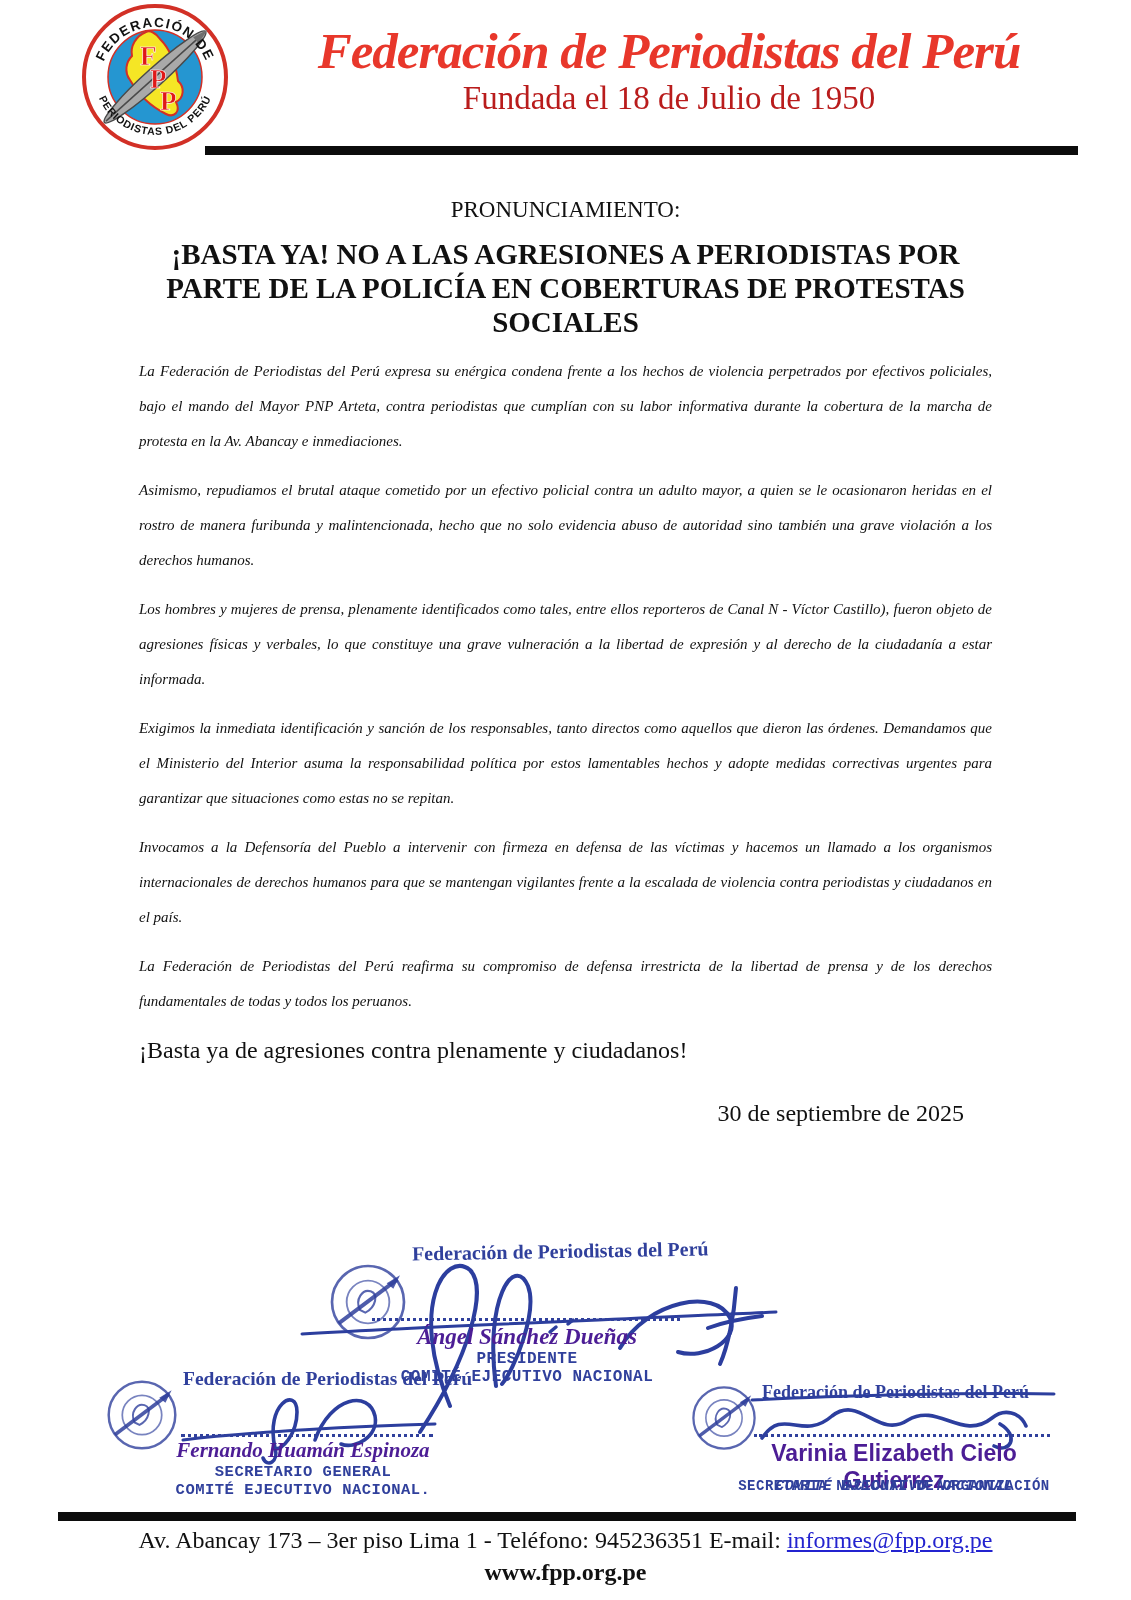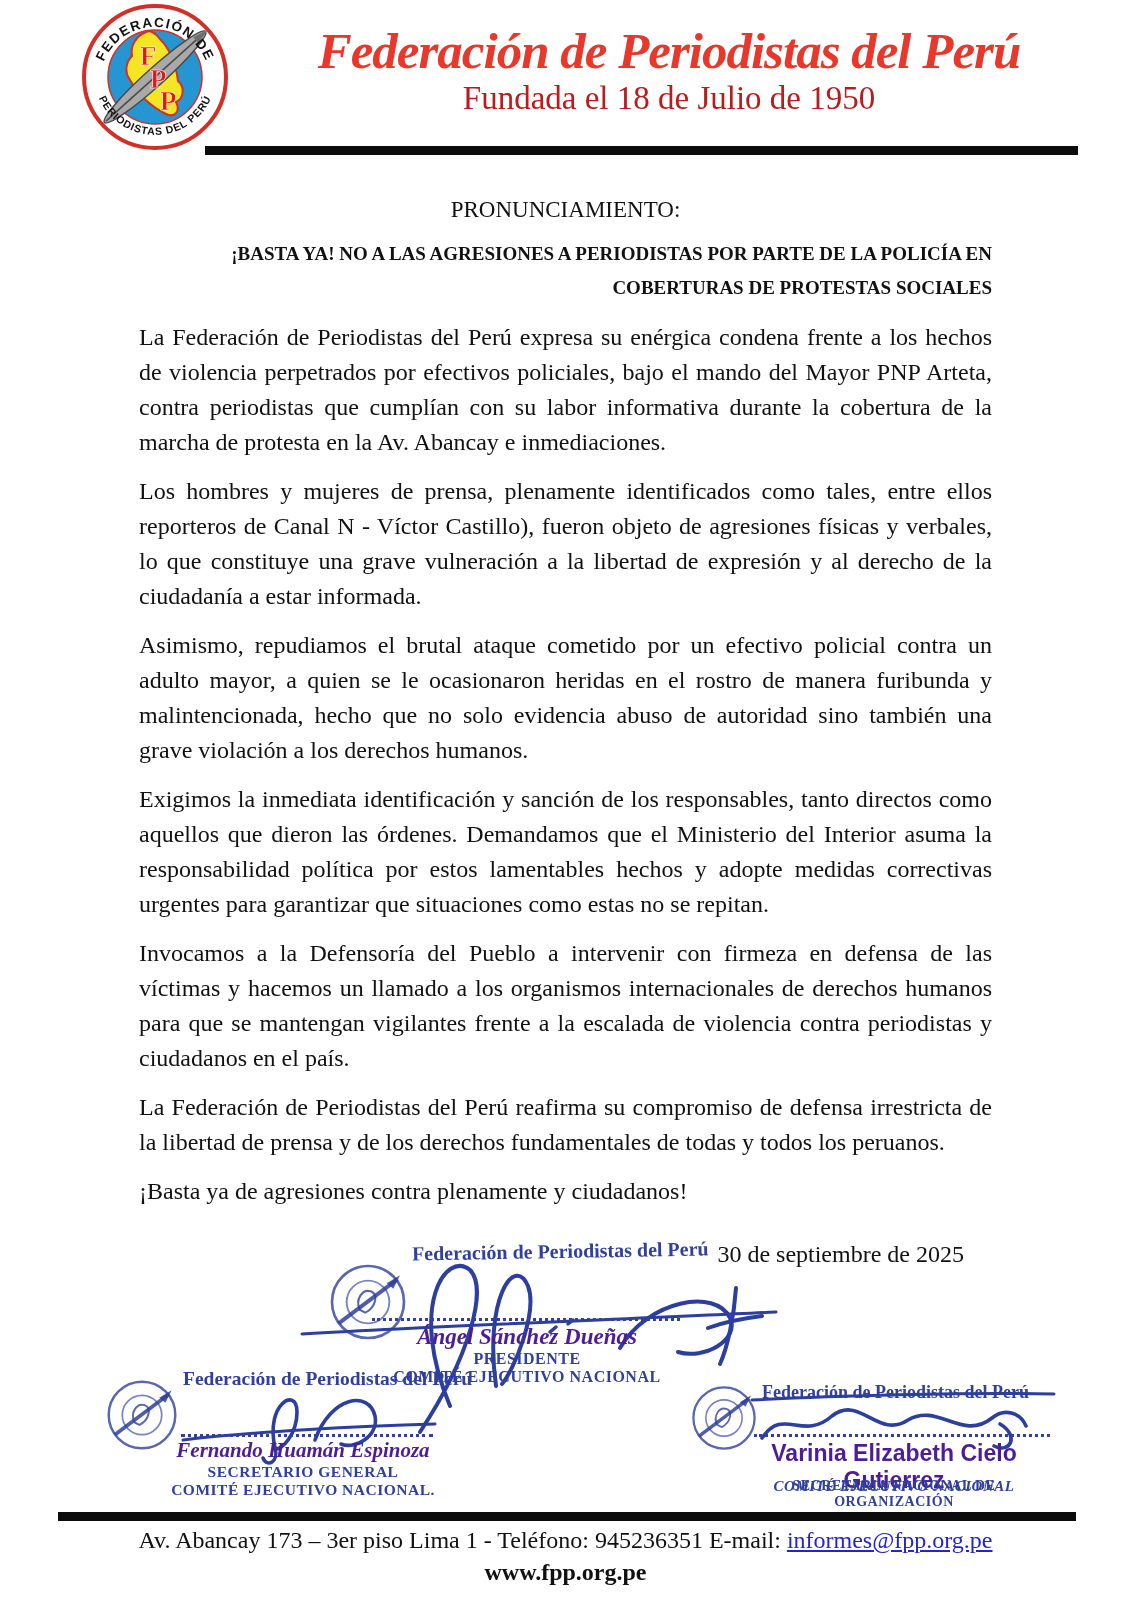--- a/index.html
+++ b/index.html
@@ -14,33 +14,33 @@
   .org-title {
     margin:0; font-size:51px; line-height:54px; font-weight:bold; font-style:italic;
     color:#e8372b; letter-spacing:-1px; font-family:"Liberation Serif", serif;
   }
   .founded { font-size:33px; line-height:36px; color:#b91c1c; margin-top:2px; }
   .header-rule { position:absolute; left:205px; top:146px; width:873px; height:9px; background:#0c0c0c; }
 
   
   .content { position:absolute; left:139px; top:196px; width:853px; }
   .kicker { text-align:center; font-weight:normal; font-size:23px; line-height:28px; margin:0 0 4px 0; }
-  .headline { text-align:right; font-weight:bold; font-size:19px; line-height:34px; margin:13px 0 15px 0; }
-  .para { font-size:24px; line-height:35px; text-align:justify; margin:0 0 14px 0; }
+  .headline { text-align:center; font-weight:bold; font-size:29px; line-height:34px; margin:13px 0 15px 0; }
+  .para { font-size:15px; line-height:35px; text-align:justify; margin:0 0 14px 0;font-style:italic; }
   .closing { font-size:24px; line-height:35px; margin:4px 0 0 0; }
   .doc-date { text-align:right; padding-right:28px; font-size:24px; margin-top:32px; }
 
   
   .sig-block { position:absolute; }
   .stamp-text { position:absolute; font-weight:bold; color:#30409c; white-space:nowrap;
                 font-family:"Liberation Serif", serif; }
   .sig-name { position:absolute; text-align:center; font-weight:bold; font-style:italic;
               color:#4c1d95; font-family:"Liberation Serif", serif; }
   .sig-role, .sig-committee { position:absolute; text-align:center; font-weight:bold;
-              color:#30409c; letter-spacing:0.5px; font-family:Liberation Serif, serif; }
+              color:#30409c; letter-spacing:0.5px; font-family:Liberation Mono, monospace; }
   .dotted-line { position:absolute; border-bottom:3px dotted #30409c; height:0; }
   .scrawl { position:absolute; overflow:visible; }
   .emblem { position:absolute; }
 
   
   .footer-rule { position:absolute; left:58px; top:1512px; width:1018px; height:9px; background:#0c0c0c; }
   .footer-line1 { position:absolute; left:0; top:1527px; width:1131px; text-align:center; font-size:24px; }
   .footer-line1 a { color:#2323cf; }
   .footer-line2 { position:absolute; left:0; top:1559px; width:1131px; text-align:center;
                   font-size:24px; font-weight:bold; }
@@ -79,22 +79,22 @@
   <div class="header-text">
     <h1 class="org-title">Federación de Periodistas del Perú</h1>
     <div class="founded">Fundada el 18 de Julio de 1950</div>
   </div>
   <div class="header-rule"></div>
 
   <div class="content">
     <p class="kicker">PRONUNCIAMIENTO:</p>
     <p class="headline">¡BASTA YA! NO A LAS AGRESIONES A PERIODISTAS POR PARTE DE LA POLICÍA EN COBERTURAS DE PROTESTAS SOCIALES</p>
     <p class="para">La Federación de Periodistas del Perú expresa su enérgica condena frente a los hechos de violencia perpetrados por efectivos policiales, bajo el mando del Mayor PNP Arteta, contra periodistas que cumplían con su labor informativa durante la cobertura de la marcha de protesta en la Av. Abancay e inmediaciones.</p>
+    <p class="para">Asimismo, repudiamos el brutal ataque cometido por un efectivo policial contra un adulto mayor, a quien se le ocasionaron heridas en el rostro de manera furibunda y malintencionada, hecho que no solo evidencia abuso de autoridad sino también una grave violación a los derechos humanos.</p>
     <p class="para">Los hombres y mujeres de prensa, plenamente identificados como tales, entre ellos reporteros de Canal N - Víctor Castillo), fueron objeto de agresiones físicas y verbales, lo que constituye una grave vulneración a la libertad de expresión y al derecho de la ciudadanía a estar informada.</p>
-    <p class="para">Asimismo, repudiamos el brutal ataque cometido por un efectivo policial contra un adulto mayor, a quien se le ocasionaron heridas en el rostro de manera furibunda y malintencionada, hecho que no solo evidencia abuso de autoridad sino también una grave violación a los derechos humanos.</p>
     <p class="para">Exigimos la inmediata identificación y sanción de los responsables, tanto directos como aquellos que dieron las órdenes. Demandamos que el Ministerio del Interior asuma la responsabilidad política por estos lamentables hechos y adopte medidas correctivas urgentes para garantizar que situaciones como estas no se repitan.</p>
     <p class="para">Invocamos a la Defensoría del Pueblo a intervenir con firmeza en defensa de las víctimas y hacemos un llamado a los organismos internacionales de derechos humanos para que se mantengan vigilantes frente a la escalada de violencia contra periodistas y ciudadanos en el país.</p>
     <p class="para">La Federación de Periodistas del Perú reafirma su compromiso de defensa irrestricta de la libertad de prensa y de los derechos fundamentales de todas y todos los peruanos.</p>
     <p class="closing">¡Basta ya de agresiones contra plenamente y ciudadanos!</p>
     <div class="doc-date">30 de septiembre de 2025</div>
   </div>
 
   <div class="sig-block" style="left:300px; top:1236px; width:480px; height:170px;">
     <svg class="emblem" style="left:28px; top:26px; width:80px; height:80px;" viewBox="0 0 60 60">
       <circle cx="30" cy="30" r="27" fill="none" stroke="#30409c" stroke-width="2" opacity="0.8"></circle>

